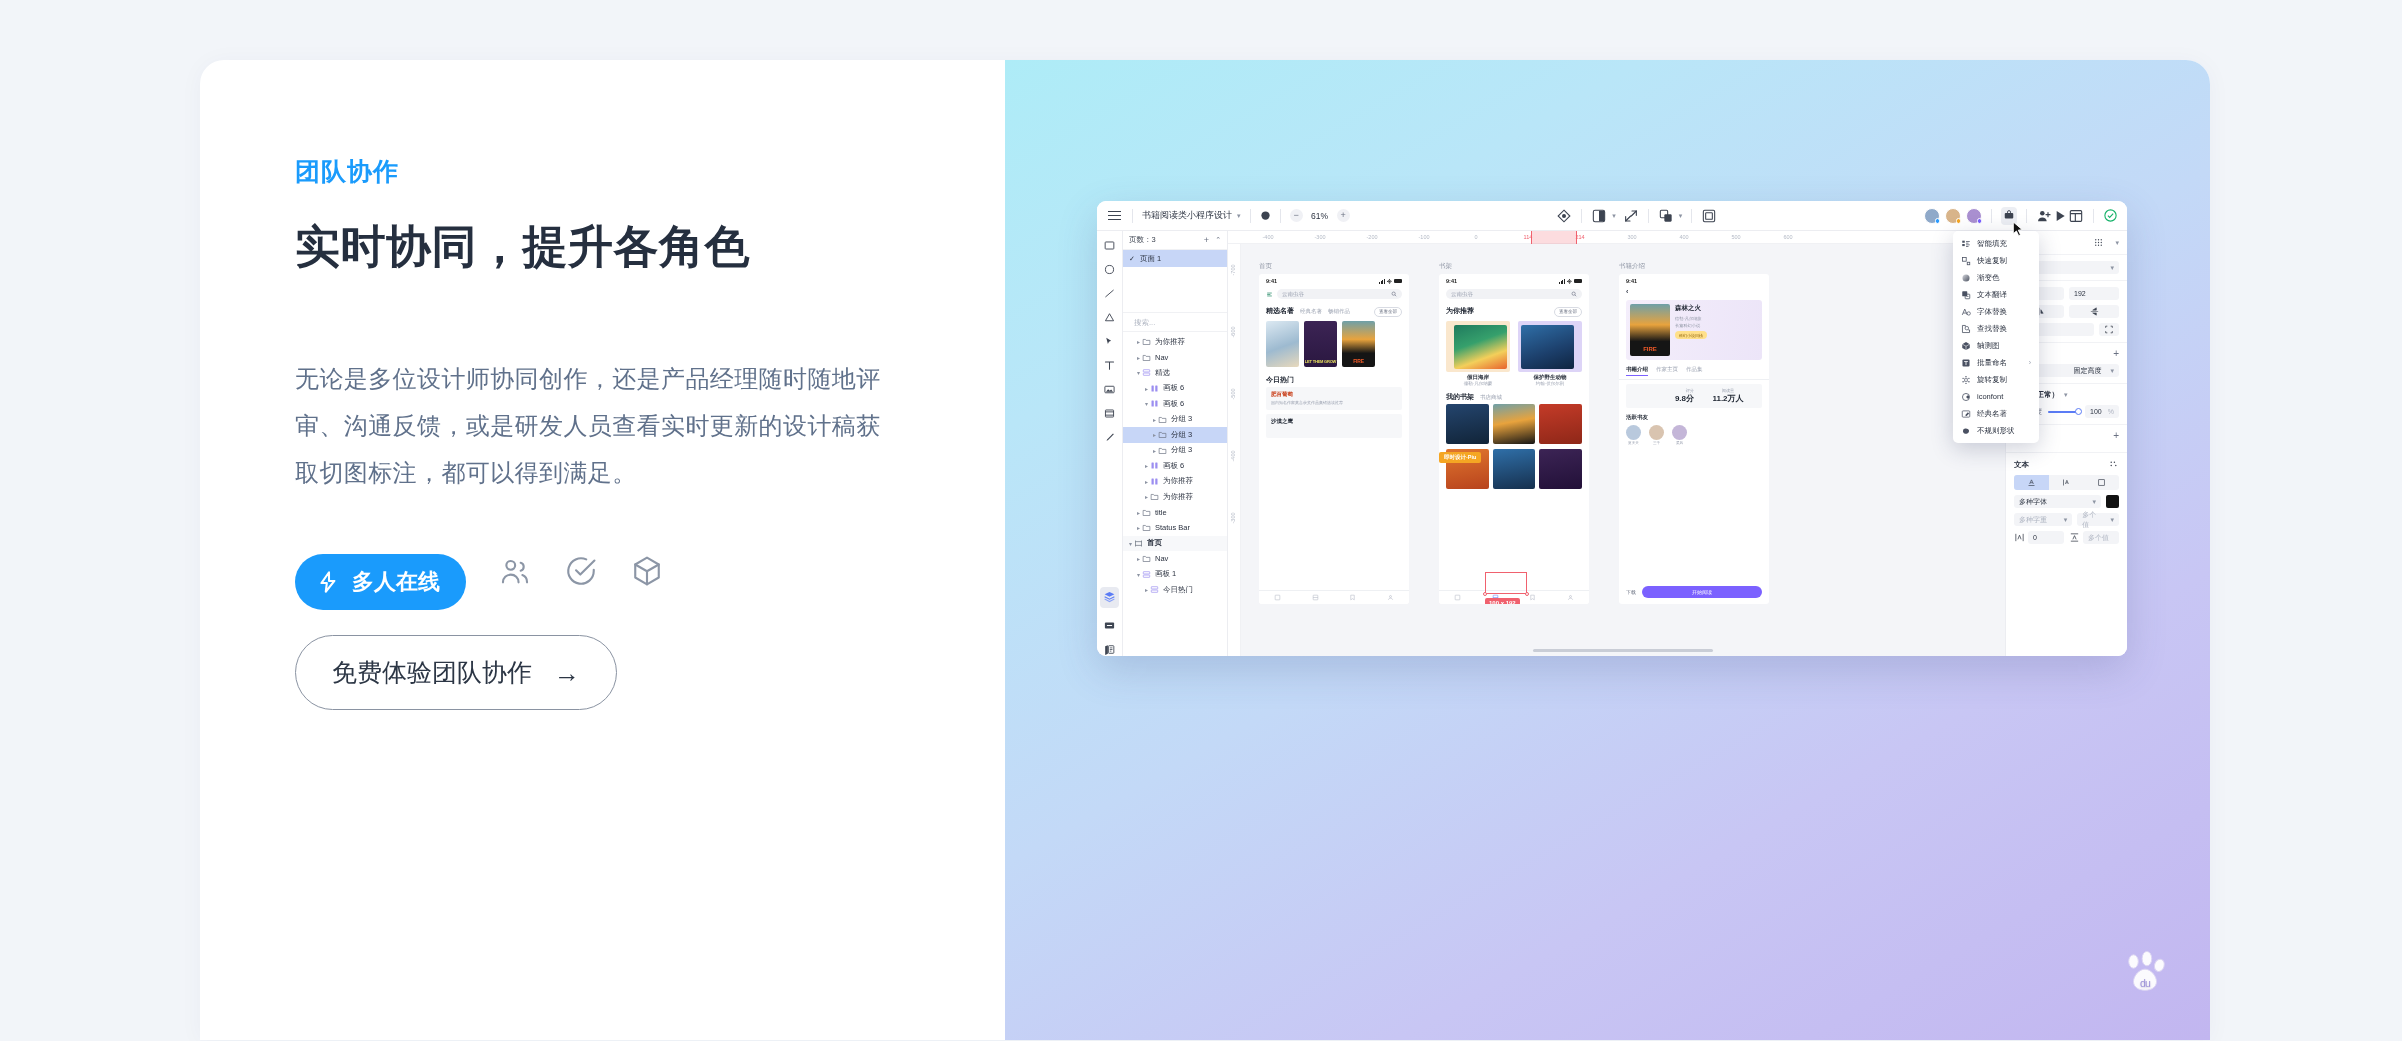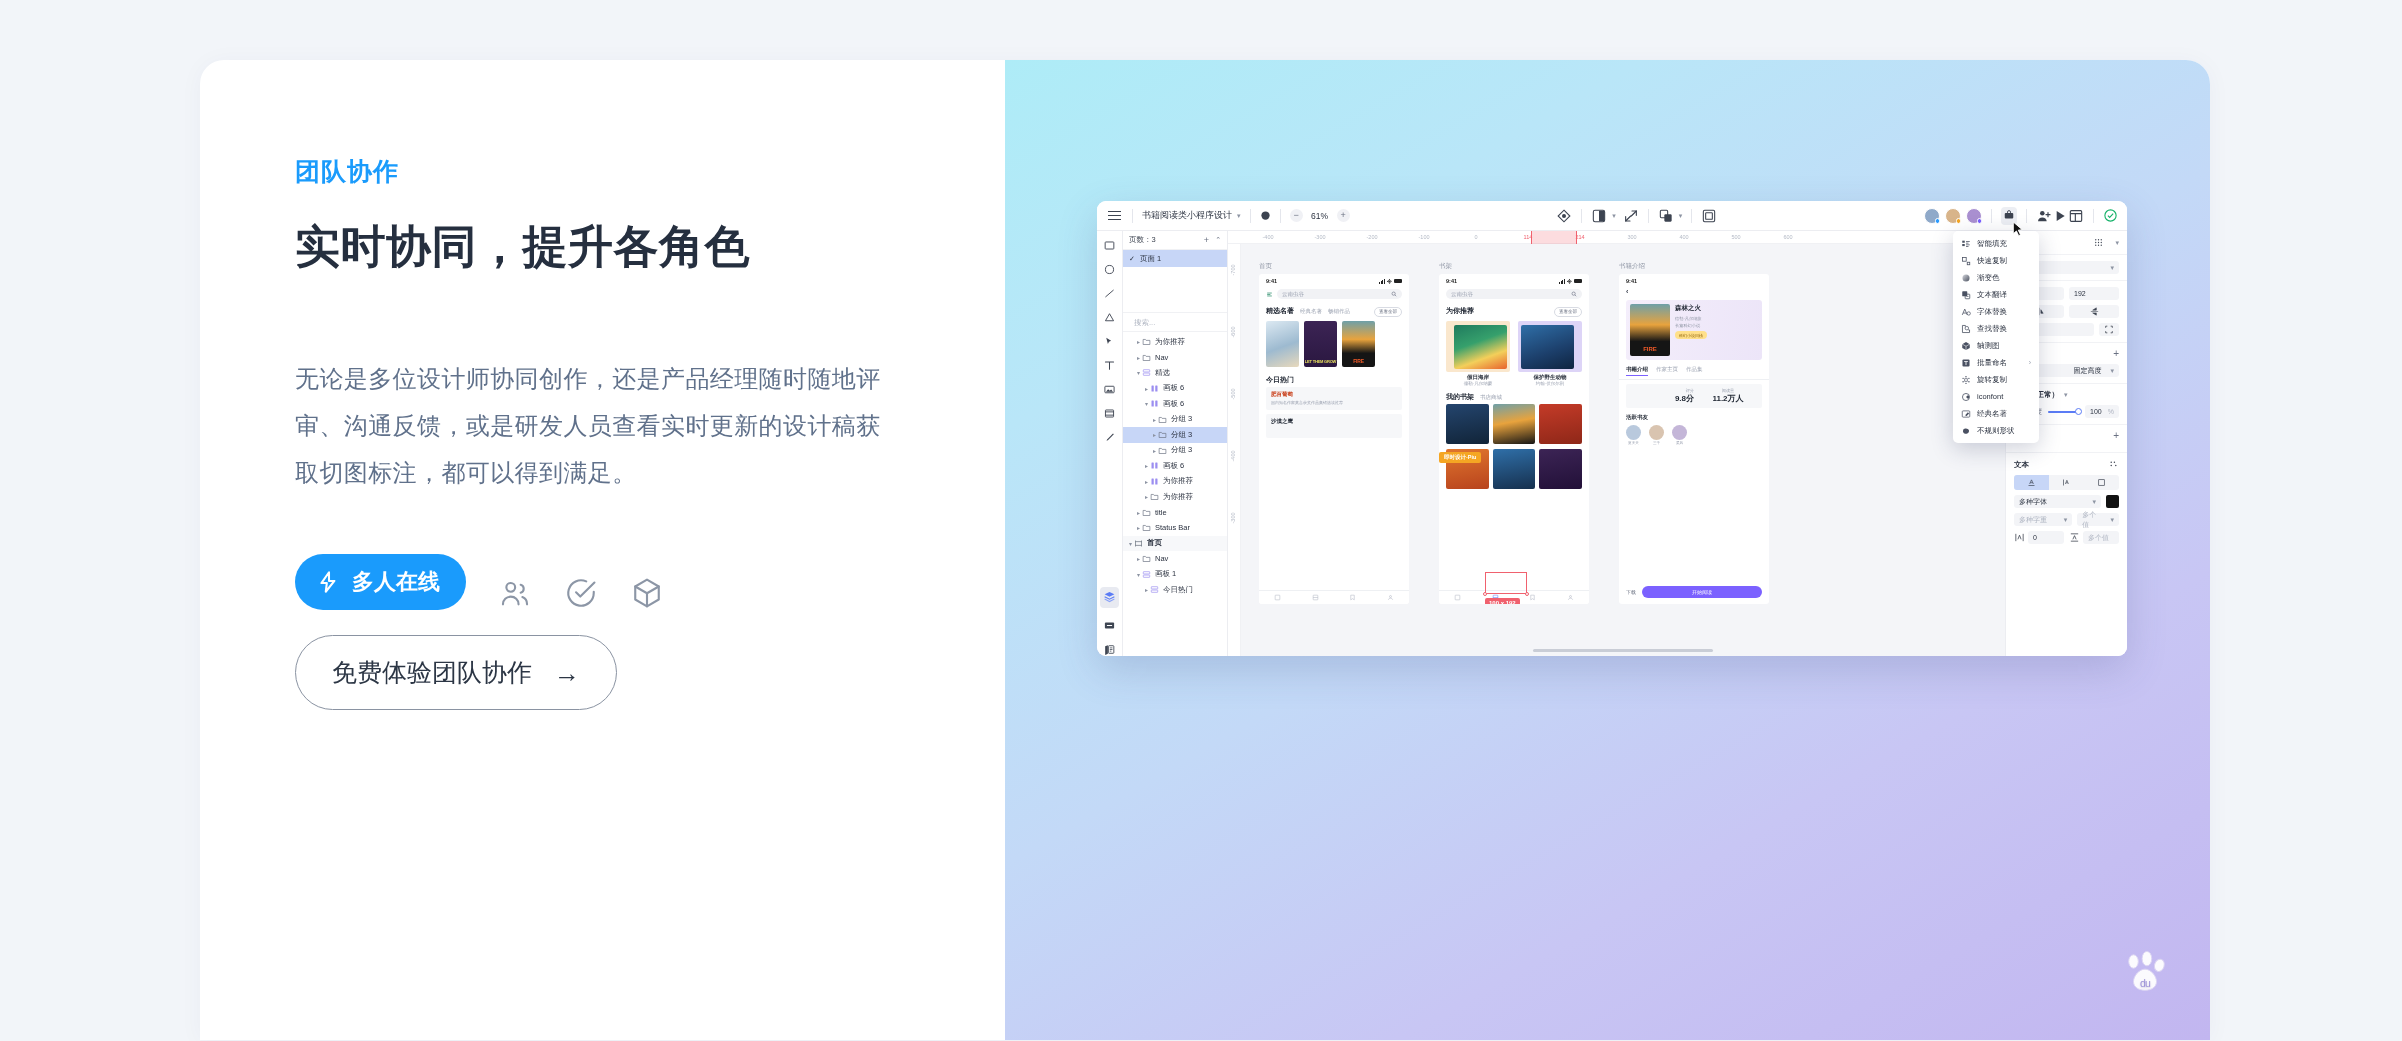--- a/index.html
+++ b/index.html
@@ -27,21 +27,21 @@
   .eyebrow { color:#1a9bfc; font-size:25px; font-weight:bold; letter-spacing:1px; }
   .headline {
     margin-top: 28px; color:#252f3f; font-size:45px; font-weight:bold;
     line-height: 1.38; letter-spacing: .5px;
   }
   .headline span { display:block; }
   .body-copy {
     margin-top: 78px; color:#60718b; font-size:24px; line-height: 1.95;
     width: 600px; letter-spacing: .4px;
   }
-  .badge-row { margin-top: 58px; display:flex; align-items:flex-end; gap: 32px; }
+  .badge-row { margin-top: 58px; display:flex; align-items:flex-start; gap: 32px; }
   .pill {
     display:flex; align-items:center; gap:10px;
     background:#1a9bfc; color:#fff; border-radius: 999px;
     padding: 13px 26px 13px 21px; font-size:22px; font-weight:bold;
     border:none; cursor:pointer; white-space:nowrap;
   }
   .pill svg { width:26px; height:26px; }
   .mini-icon { width:34px; height:34px; color:#8c96a6; cursor:pointer; }
   .cta {
     position:absolute; left: 95px; top: 575px;

